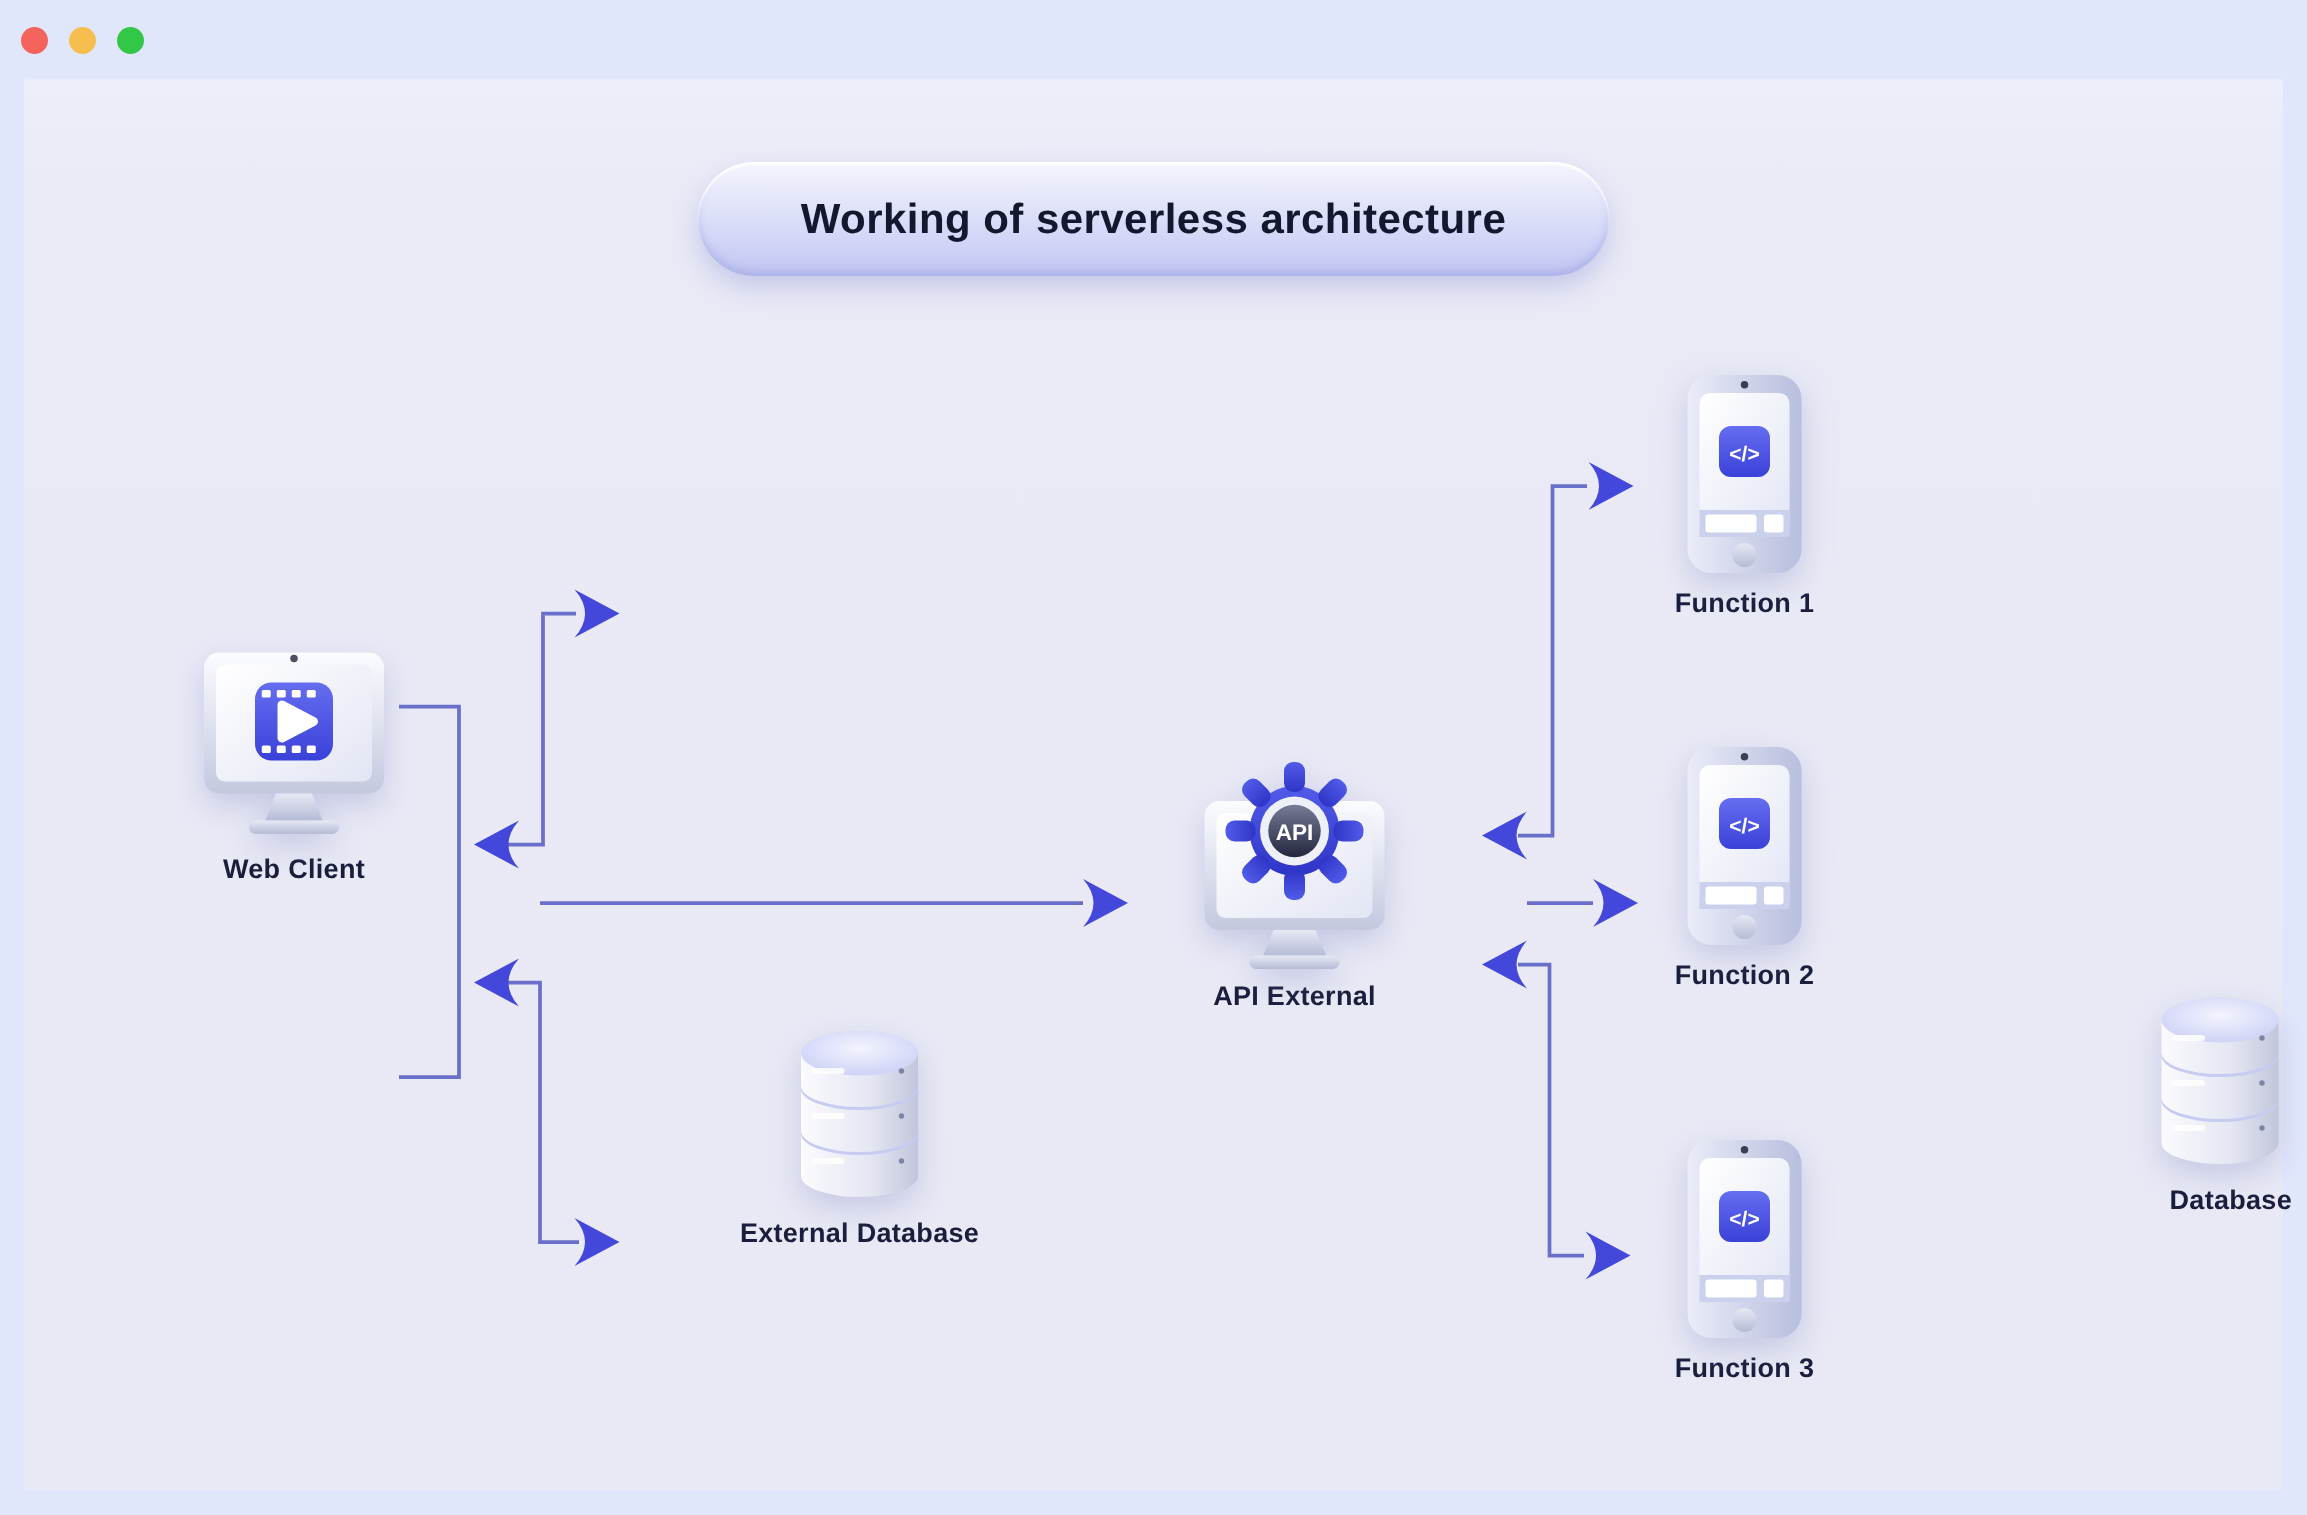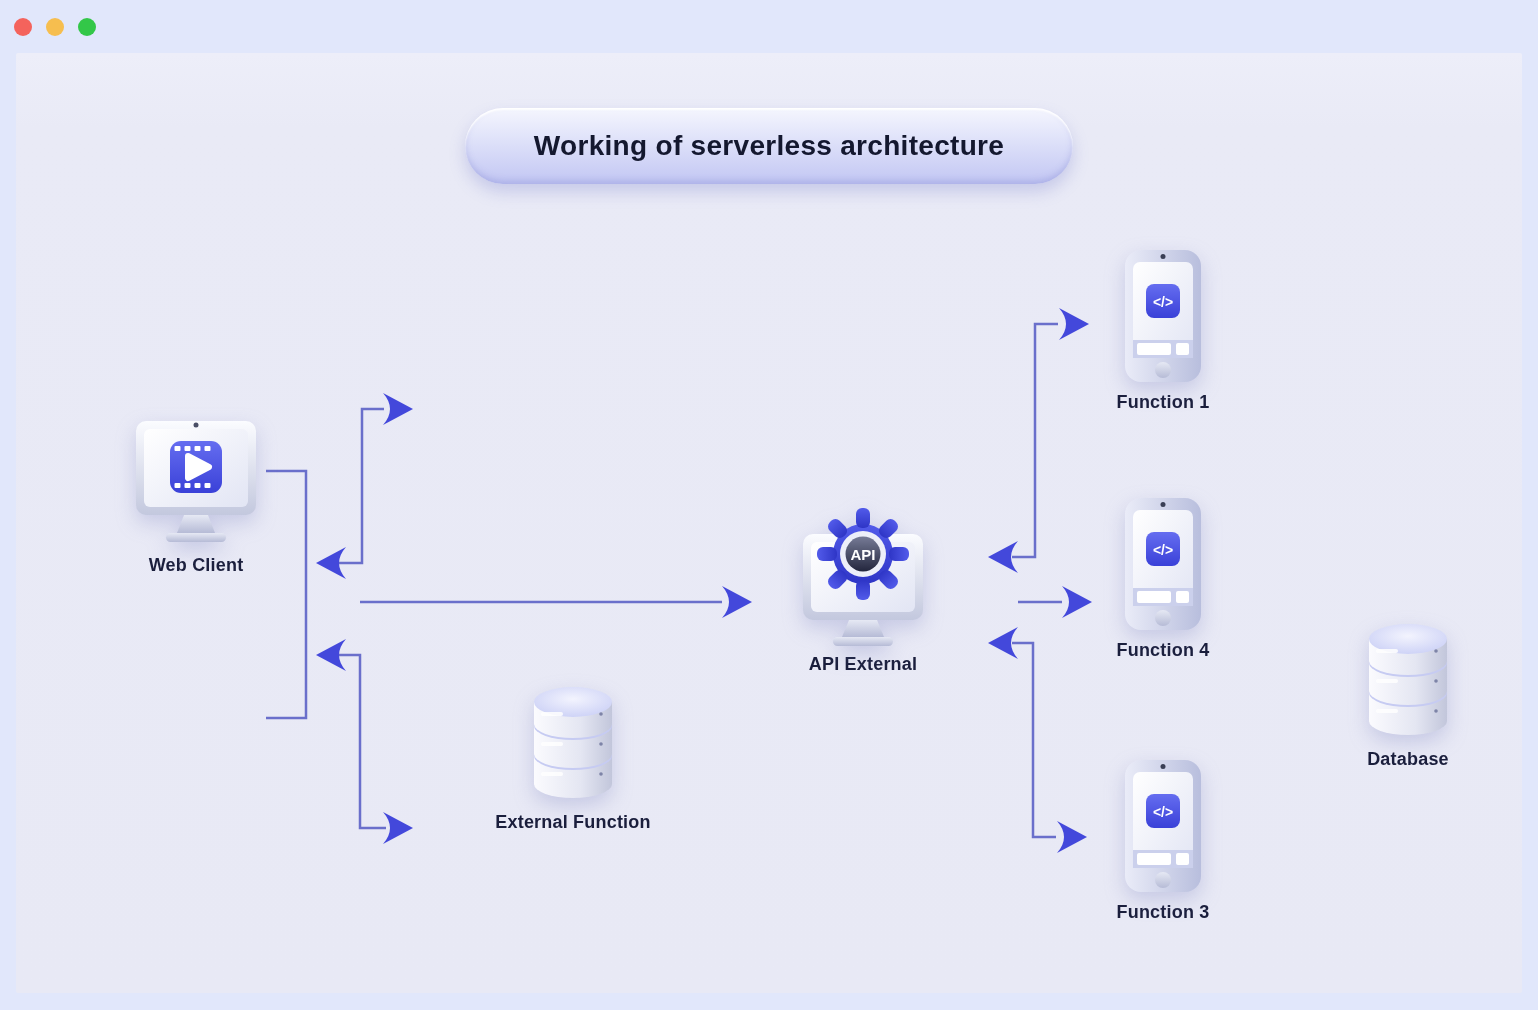--- a/index.html
+++ b/index.html
@@ -18,29 +18,29 @@
         background:linear-gradient(180deg,#F5F6FE 0%,#DDE0F9 46%,#C2C6F3 100%);
         box-shadow:0 8px 16px rgba(110,117,200,.28), inset 0 2px 2px #ffffff, inset 0 -3px 6px rgba(130,136,210,.35);
         display:flex;align-items:center;justify-content:center;text-align:center;}
   .pill span{font-size:28px;font-weight:700;color:#14182F;letter-spacing:.3px;}
   .connectors{position:absolute;left:-16px;top:-53px;width:1538px;height:1010px;z-index:1;pointer-events:none;}
   .node{position:absolute;display:flex;flex-direction:column;align-items:center;z-index:2;}
   .node svg{filter:drop-shadow(0 8px 10px rgba(120,126,190,.30));}
   .node .label{margin-top:6px;font-size:18px;font-weight:700;color:#1A1E3C;text-align:center;
                line-height:1.18;letter-spacing:.2px;}
   
-  .n-web   {left:60px;  top:364px; width:240px;}
+  .n-web   {left:60px;  top:378px; width:240px;}
   .n-mobile{left:59px;  top:605px; width:240px;}
   .n-auth  {left:437px; top:231px; width:240px;}
   .n-gw    {left:727px; top:453px; width:240px;}
   .n-f1    {left:1027px;top:195px; width:240px;}
   .n-f2    {left:1027px;top:443px; width:240px;}
   .n-f3    {left:1027px;top:705px; width:240px;}
   .n-extdb {left:427px; top:629px; width:260px;}
-  .n-db    {left:1272px;top:566px; width:240px;}
+  .n-db    {left:1272px;top:607px; width:240px;align-items:flex-end;}
 </style>
 </head>
 <body>
 
 <div class="window">
   <div class="titlebar">
     <span class="dot red"></span>
     <span class="dot yellow"></span>
     <span class="dot green"></span>
   </div>
@@ -192,21 +192,21 @@
         <rect x="4" y="2" width="76" height="132" rx="16" fill="url(#gPhone)"></rect>
         <rect x="12" y="14" width="60" height="96" rx="7" fill="url(#gScreen)"></rect>
         <circle cx="42" cy="8.5" r="2.5" fill="#3A3F55"></circle>
         <rect x="25" y="36" width="34" height="34" rx="8" fill="url(#gBlue)"></rect>
         <text x="42" y="59" text-anchor="middle" font-size="14" font-weight="700" fill="#FFFFFF" font-family="Liberation Sans, sans-serif">&lt;/&gt;</text>
         <rect x="12" y="92" width="60" height="18" fill="#CBD0EC"></rect>
         <rect x="16" y="95" width="34" height="12" rx="2" fill="#FFFFFF"></rect>
         <rect x="55" y="95" width="13" height="12" rx="2" fill="#FFFFFF"></rect>
         <circle cx="42" cy="122" r="8" fill="url(#gStand)"></circle>
       </svg>
-      <div class="label">Function 4</div>
+      <div class="label">Function 2</div>
     </div>
 
     <div class="node n-f3">
       <svg width="84" height="138" viewBox="0 0 84 138">
         <rect x="4" y="2" width="76" height="132" rx="16" fill="url(#gPhone)"></rect>
         <rect x="12" y="14" width="60" height="96" rx="7" fill="url(#gScreen)"></rect>
         <circle cx="42" cy="8.5" r="2.5" fill="#3A3F55"></circle>
         <rect x="25" y="36" width="34" height="34" rx="8" fill="url(#gBlue)"></rect>
         <text x="42" y="59" text-anchor="middle" font-size="14" font-weight="700" fill="#FFFFFF" font-family="Liberation Sans, sans-serif">&lt;/&gt;</text>
         <rect x="12" y="92" width="60" height="18" fill="#CBD0EC"></rect>
@@ -238,21 +238,21 @@
           <rect x="16" y="30" width="22" height="4" rx="2"></rect>
           <rect x="16" y="60" width="22" height="4" rx="2"></rect>
           <rect x="16" y="90" width="22" height="4" rx="2"></rect>
         </g>
         <g fill="#7E84A8">
           <circle cx="76" cy="32" r="1.8"></circle>
             <circle cx="76" cy="62" r="1.8"></circle>
             <circle cx="76" cy="92" r="1.8"></circle>
         </g>
       </svg>
-      <div class="label">External Function</div>
+      <div class="label">External Database</div>
     </div>
 
     <div class="node n-db">
       <svg width="96" height="124" viewBox="0 0 96 124">
         <g>
           <ellipse cx="48" cy="102" rx="39" ry="14" fill="url(#gCylBody)"></ellipse>
           <rect x="9" y="74" width="78" height="28" fill="url(#gCylBody)"></rect>
           <ellipse cx="48" cy="74" rx="39" ry="14" fill="#C6CBF2"></ellipse>
         </g>
         <g>

